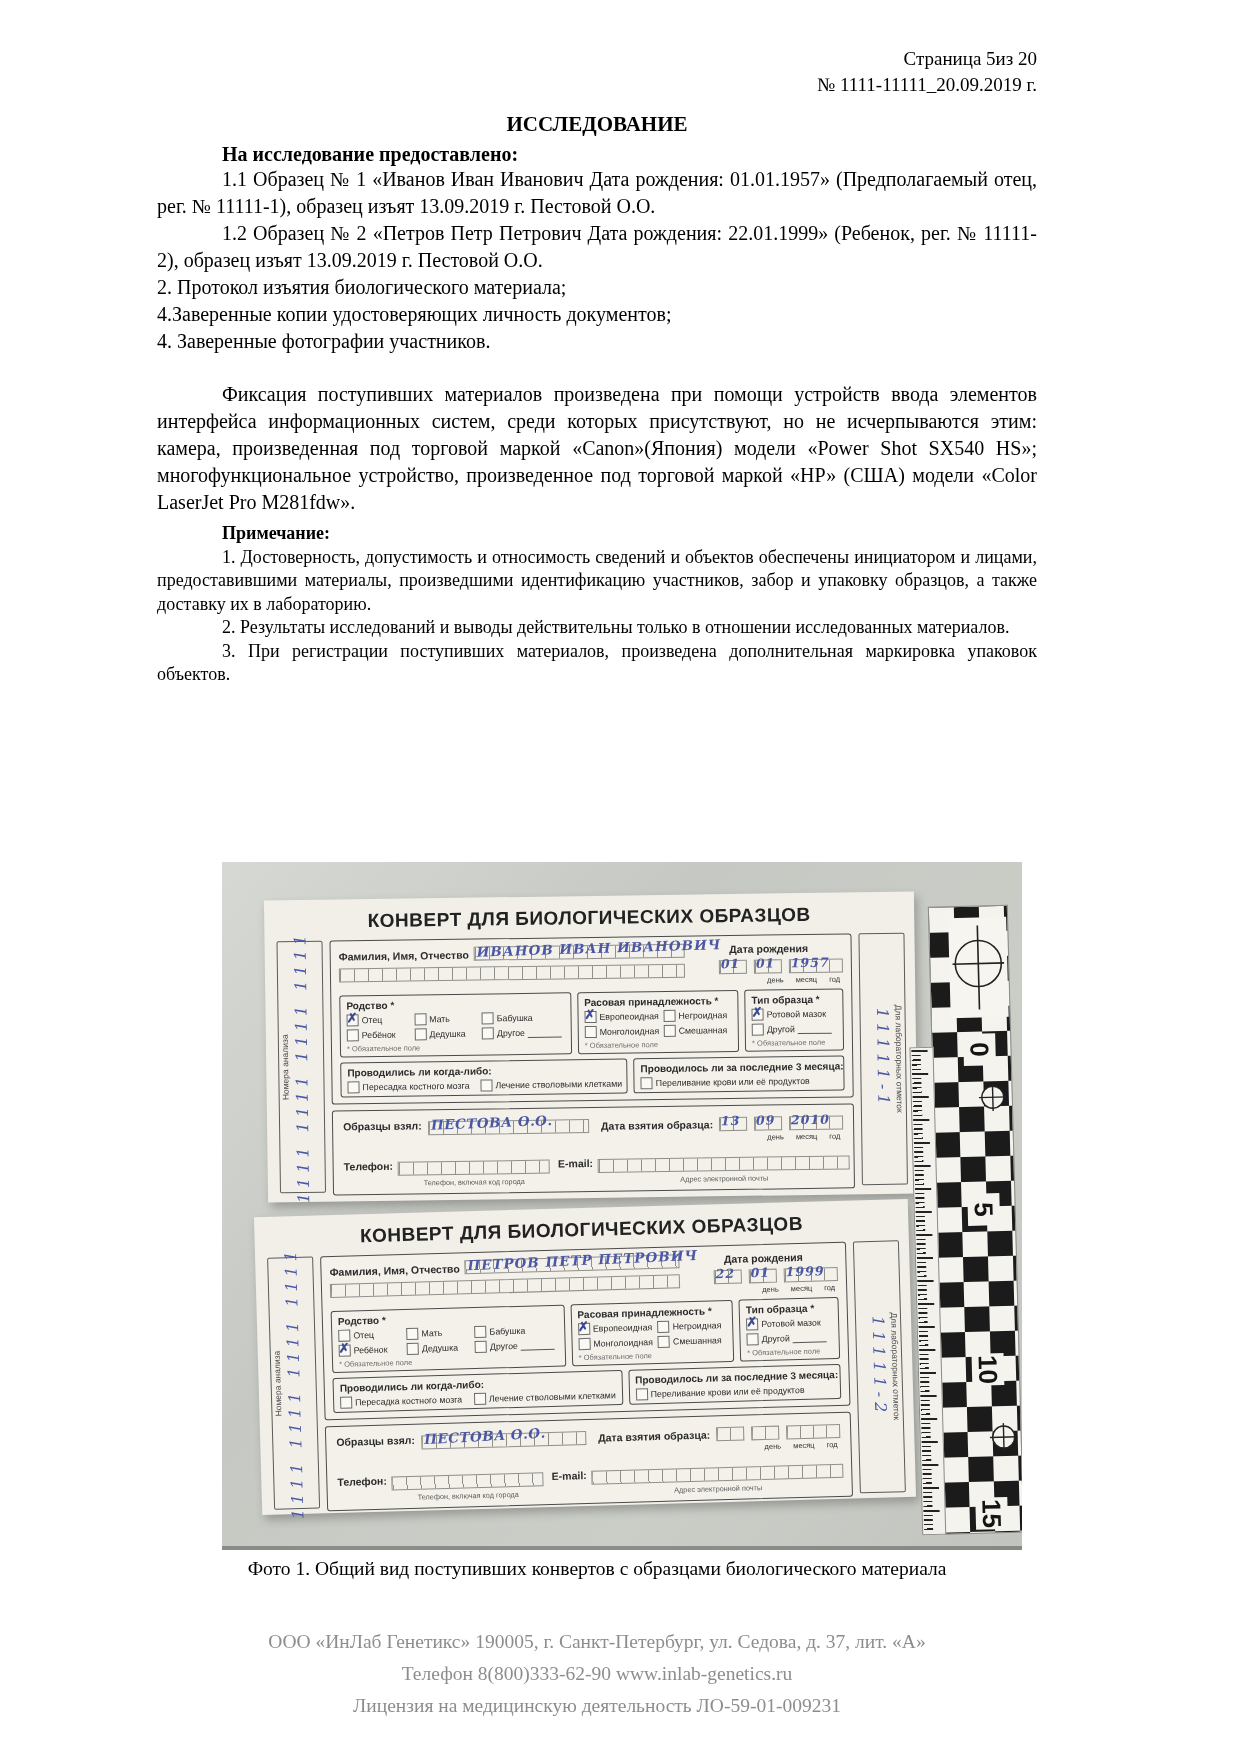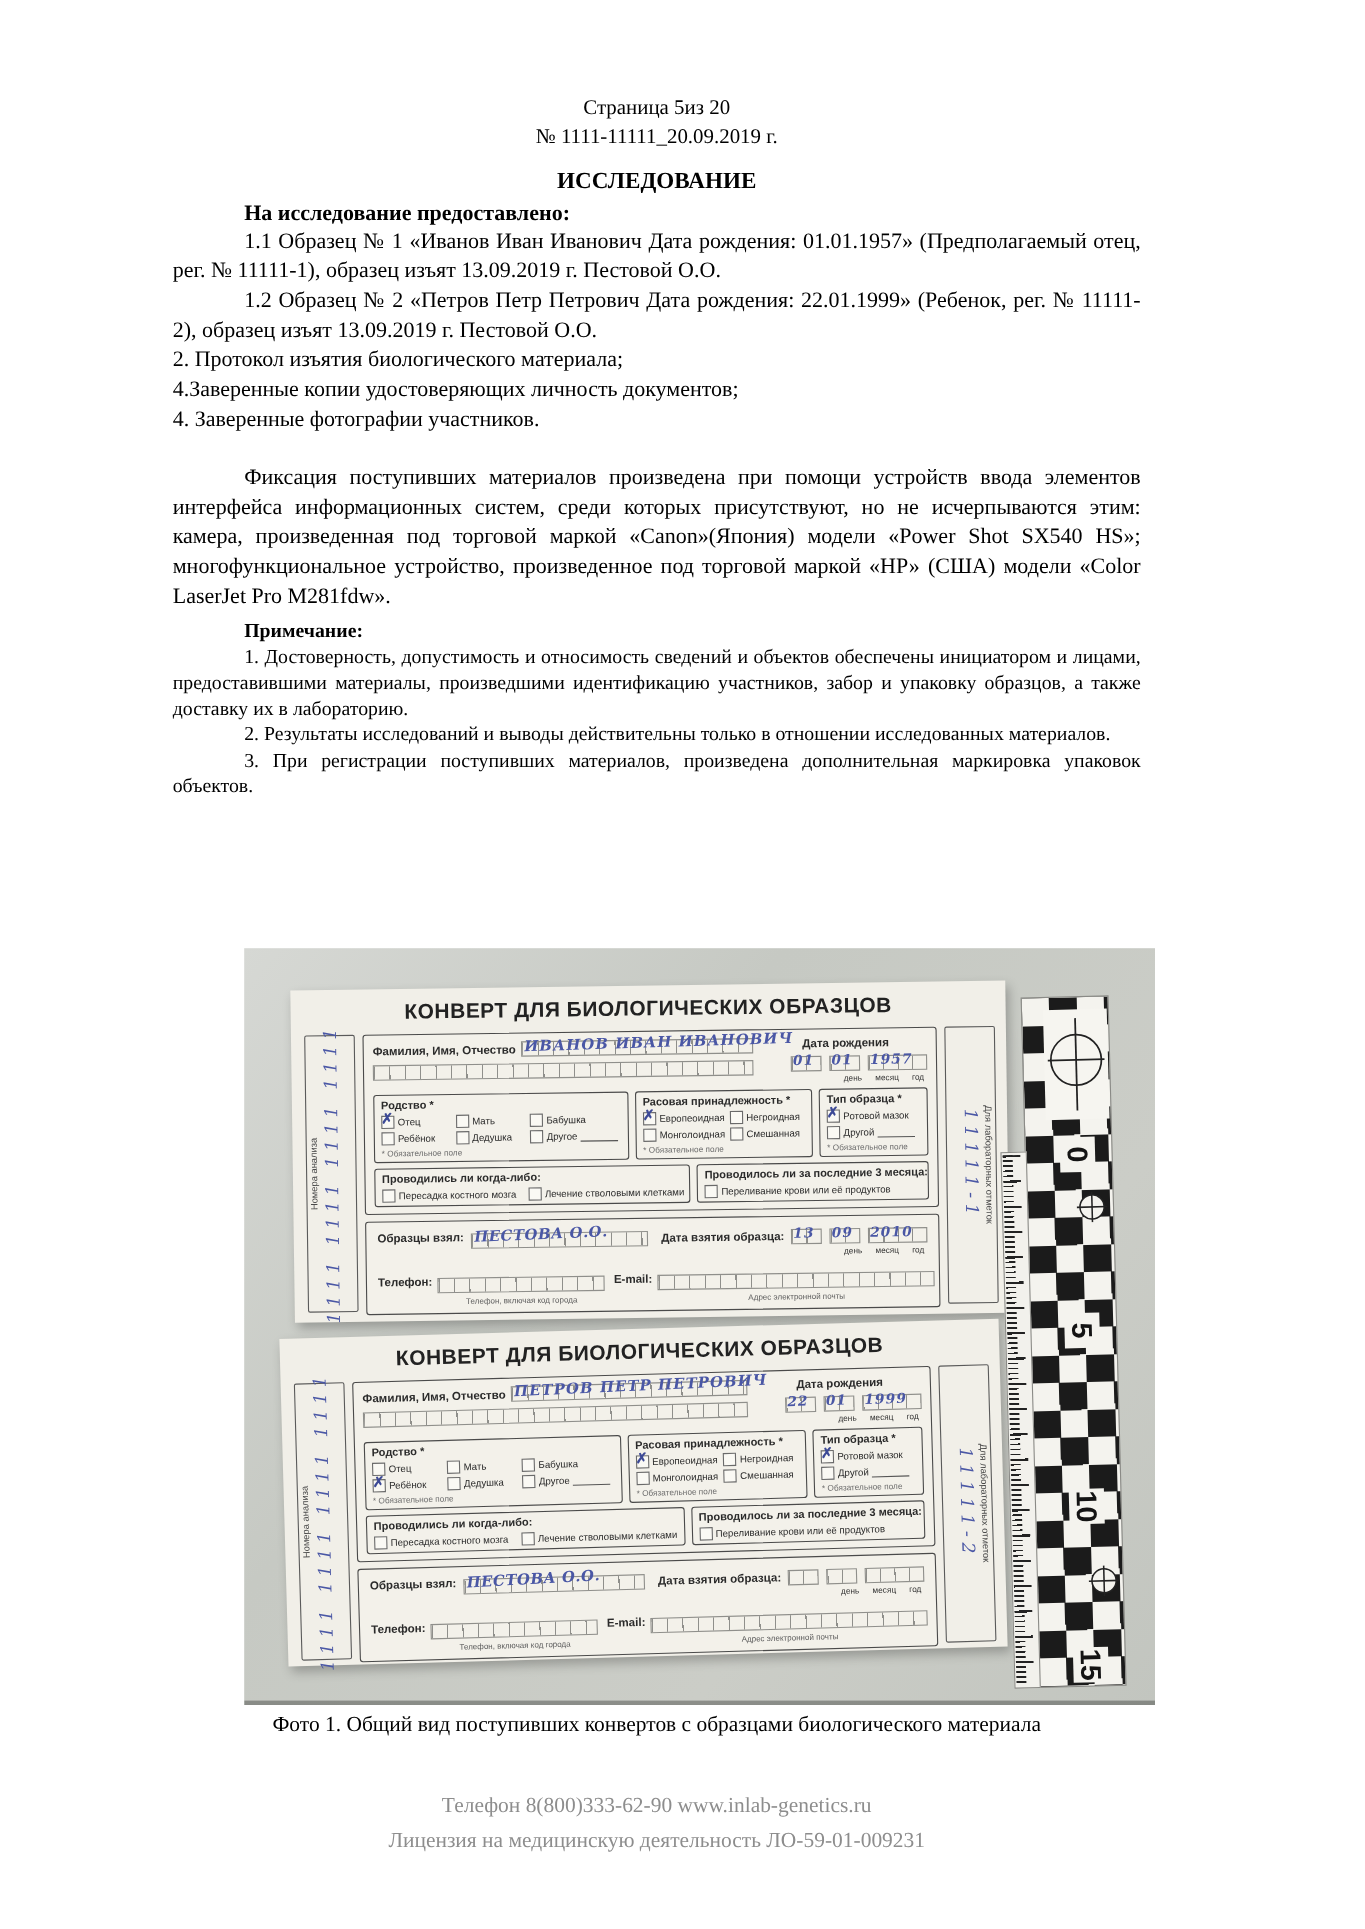--- a/index.html
+++ b/index.html
@@ -1,36 +1,36 @@
 <!DOCTYPE html>
 <html><head>
 <meta charset="utf-8">
 <style>
   html,body{margin:0;padding:0;}
   .page{position:relative;width:1241px;height:1754px;background:#ffffff;
         font-family:"Liberation Serif",serif;color:#000;overflow:hidden;}
   .content{padding:46px 204px 0 157px;}
 
   
-  .header-block{text-align:center;font-size:19px;line-height:26px;margin-top:40px;}
+  .header-block{text-align:right;font-size:19px;line-height:26px;}
 
   
   .doc-title{text-align:center;font-weight:bold;font-size:21px;margin:14px 0 6px 0;}
   .lead{font-weight:bold;font-size:20px;margin:0 0 0 65px;}
   p.body{font-size:20px;line-height:27px;text-align:justify;margin:0;}
   p.ind{text-indent:65px;font-family:Liberation Serif, serif;}
   .gap{height:26px;}
   .notes{font-size:18px;line-height:23.5px;margin-top:6px;}
   .notes .nhead{font-weight:bold;margin:0 0 0 65px;font-size:18px;}
   .notes p{text-align:justify;text-indent:65px;margin:0;}
 
   
   .photo{position:absolute;left:222px;top:862px;width:800px;height:688px;
          background:linear-gradient(130deg,#d6d8d4 0%,#c6c9c3 35%,#cbcdc7 70%,#c2c5bf 100%);
-         overflow:hidden;padding-left:28px;}
+         overflow:hidden;}
   .photo::after{content:"";position:absolute;left:0;right:0;bottom:0;height:4px;background:rgba(45,48,44,.4);}
 
   .envelope{position:absolute;background:#f1efe8;box-shadow:3px 5px 10px rgba(0,0,0,.25);
             font-family:"Liberation Sans",sans-serif;color:#2b2b2b;}
   .env1{left:44px;top:34px;width:650px;height:302px;transform:rotate(-0.8deg);}
   .env2{left:36px;top:346px;width:654px;height:298px;transform:rotate(-1.6deg);}
   .env-title{text-align:center;font-weight:bold;font-size:19px;letter-spacing:.5px;padding-top:11px;color:#222;}
   .env-body{display:flex;gap:7px;padding:8px 10px 10px 12px;height:252px;}
 
   .strip{border:1.5px solid #5a5a5a;border-radius:2px;position:relative;width:44px;flex:none;
@@ -621,16 +621,17 @@
       <div class="rnum rn0">0</div>
       <div class="rnum rn1">5</div>
       <div class="rnum rn2">10</div>
       <div class="rnum rn3">15</div>
     </div>
   </div>
 
   <div class="caption">Фото 1. Общий вид поступивших конвертов с образцами биологического материала</div>
 
   <div class="footer">
+    <div>ООО «ИнЛаб Генетикс» 190005, г. Санкт-Петербург, ул. Седова, д. 37, лит. «А»</div>
     <div>Телефон 8(800)333-62-90 www.inlab-genetics.ru</div>
     <div>Лицензия на медицинскую деятельность ЛО-59-01-009231</div>
   </div>
 </div>
 
 </body></html>

